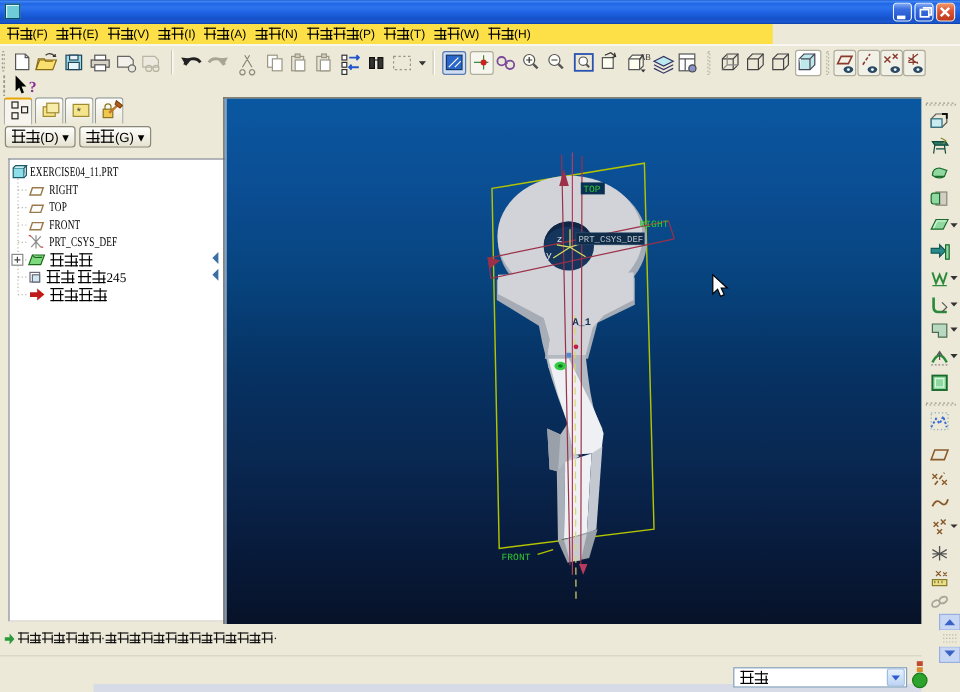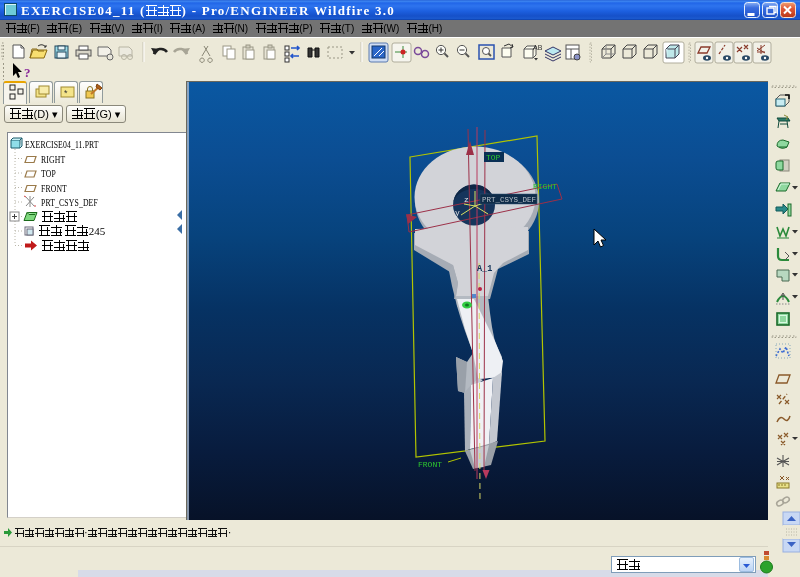--- a/index.html
+++ b/index.html
@@ -10,21 +10,21 @@
 .q{background-image:linear-gradient(currentColor,currentColor),linear-gradient(currentColor,currentColor),linear-gradient(currentColor,currentColor),linear-gradient(currentColor,currentColor),linear-gradient(currentColor,currentColor);background-position:0 2px,0 7px,5px 0,0 10px,9px 4px;background-size:11px 1px,11px 1px,1px 11px,11px 1px,1px 7px}
 .s9 .k,.s9 .q{width:9px;height:9px;background-size:9px 1px,9px 1px,9px 1px,1px 9px,1px 8px}
 .s9 .q{background-size:9px 1px,9px 1px,1px 9px,9px 1px,1px 6px;background-position:0 2px,0 6px,4px 0,0 8px,7px 3px}
 .s10 .k,.s10 .q{width:10px;height:10px;background-size:10px 1px,10px 1px,10px 1px,1px 10px,1px 9px}
 .s10 .q{background-size:10px 1px,10px 1px,1px 10px,10px 1px,1px 7px;background-position:0 2px,0 6px,5px 0,0 9px,8px 3px}
 
 #title{left:0;top:0;width:800px;height:20px;background:linear-gradient(180deg,#2561d6 0%,#3d85f0 6%,#2166e8 15%,#2e74ee 30%,#1d60e0 55%,#1550c8 80%,#1b5ad0 92%,#0d3fa8 100%)}
 #title .txt{position:absolute;left:21px;top:3px;color:#fff;font:bold 13px "Liberation Serif",serif;letter-spacing:1.25px;white-space:nowrap}
 #ticon{left:4px;top:3px;width:13px;height:13px;background:#6ecbd8;border:1px solid #0d4a66;box-shadow:inset 1px 1px 0 #d8f4f8}
 
-#menu{left:0;top:20px;width:800px;height:17px;background:#737373;font-size:10px;color:#000;white-space:nowrap;padding:3px 0 0 5px}
+#menu{left:0;top:20px;width:644px;height:17px;background:#fde047;font-size:10px;color:#000;white-space:nowrap;padding:3px 0 0 5px}
 #menu span.it{margin-right:7px}
 
 #tbar{left:0;top:37px;width:800px;height:27px;background:#ece9d8;border-top:1px solid #fff}
 
 .tab{position:absolute;top:81px;width:24px;height:22px;background:linear-gradient(#fefefe,#ece9d8);border:1px solid #919b9c;border-bottom:none;border-radius:3px 3px 0 0}
 .tabsel{background:#f6f4ec;border-top:2px solid #e8a400;height:23px;z-index:2}
 .pbtn{position:absolute;top:105px;height:18px;background:linear-gradient(#fefefc,#e6e3d2);border:1px solid #8a887a;border-radius:3px;font-size:11px;color:#000;text-align:center;padding-top:2px}
 #tree{left:7px;top:132px;width:200px;height:386px;background:#fff;border:1px solid #828790;border-right-color:#d4d0c8;border-bottom-color:#d4d0c8;font:11px "Liberation Serif",serif;color:#000}
 .trow{position:absolute;left:0;height:14px;white-space:nowrap}.lt{transform:scaleX(.7);transform-origin:0 50%;letter-spacing:.2px}
 
@@ -32,21 +32,20 @@
 
 #rtb{left:768px;top:64px;width:32px;height:513px;background:#ece9d8}
 
 #msg{left:0;top:520px;width:768px;height:26px;background:#ece9d8;font-size:11px;color:#111;padding:6px 0 0 14px}
 #bot{left:0;top:546px;width:768px;height:31px;background:#ece9d8;border-top:1px solid #d8d4c4}
 #combo{left:611px;top:556px;width:145px;height:17px;background:#fff;border:1px solid #7f9db9;font-size:11px;padding:2px 0 0 4px;color:#000}
 #combobtn{left:739px;top:557px;width:15px;height:15px;background:linear-gradient(#e6f0fc,#bcd4f4);border:1px solid #9cbce0;border-radius:2px}
 </style></head><body>
 <div class="ab" id="title">
   <div class="ab" id="ticon"></div>
-  <div class="txt">EXERCISE04_11 (<span class="k" style="color:#fff"></span><span class="q" style="color:#fff"></span><span class="k" style="color:#fff"></span>) - Pro/ENGINEER Wildfire 3.0</div>
   <svg class="ab" style="left:744px;top:2px" width="54" height="17">
    <defs>
         <linearGradient id="bg1" x1="0" y1="0" x2="0" y2="1">
           <stop offset="0" stop-color="#8ab0f4"></stop>
           <stop offset=".35" stop-color="#3a6ee0"></stop>
           <stop offset="1" stop-color="#1e50c8"></stop>
         </linearGradient>
    <linearGradient id="bg2" x1="0" y1="0" x2="0" y2="1">
           <stop offset="0" stop-color="#f0a070"></stop>
           <stop offset=".4" stop-color="#e05838"></stop>

